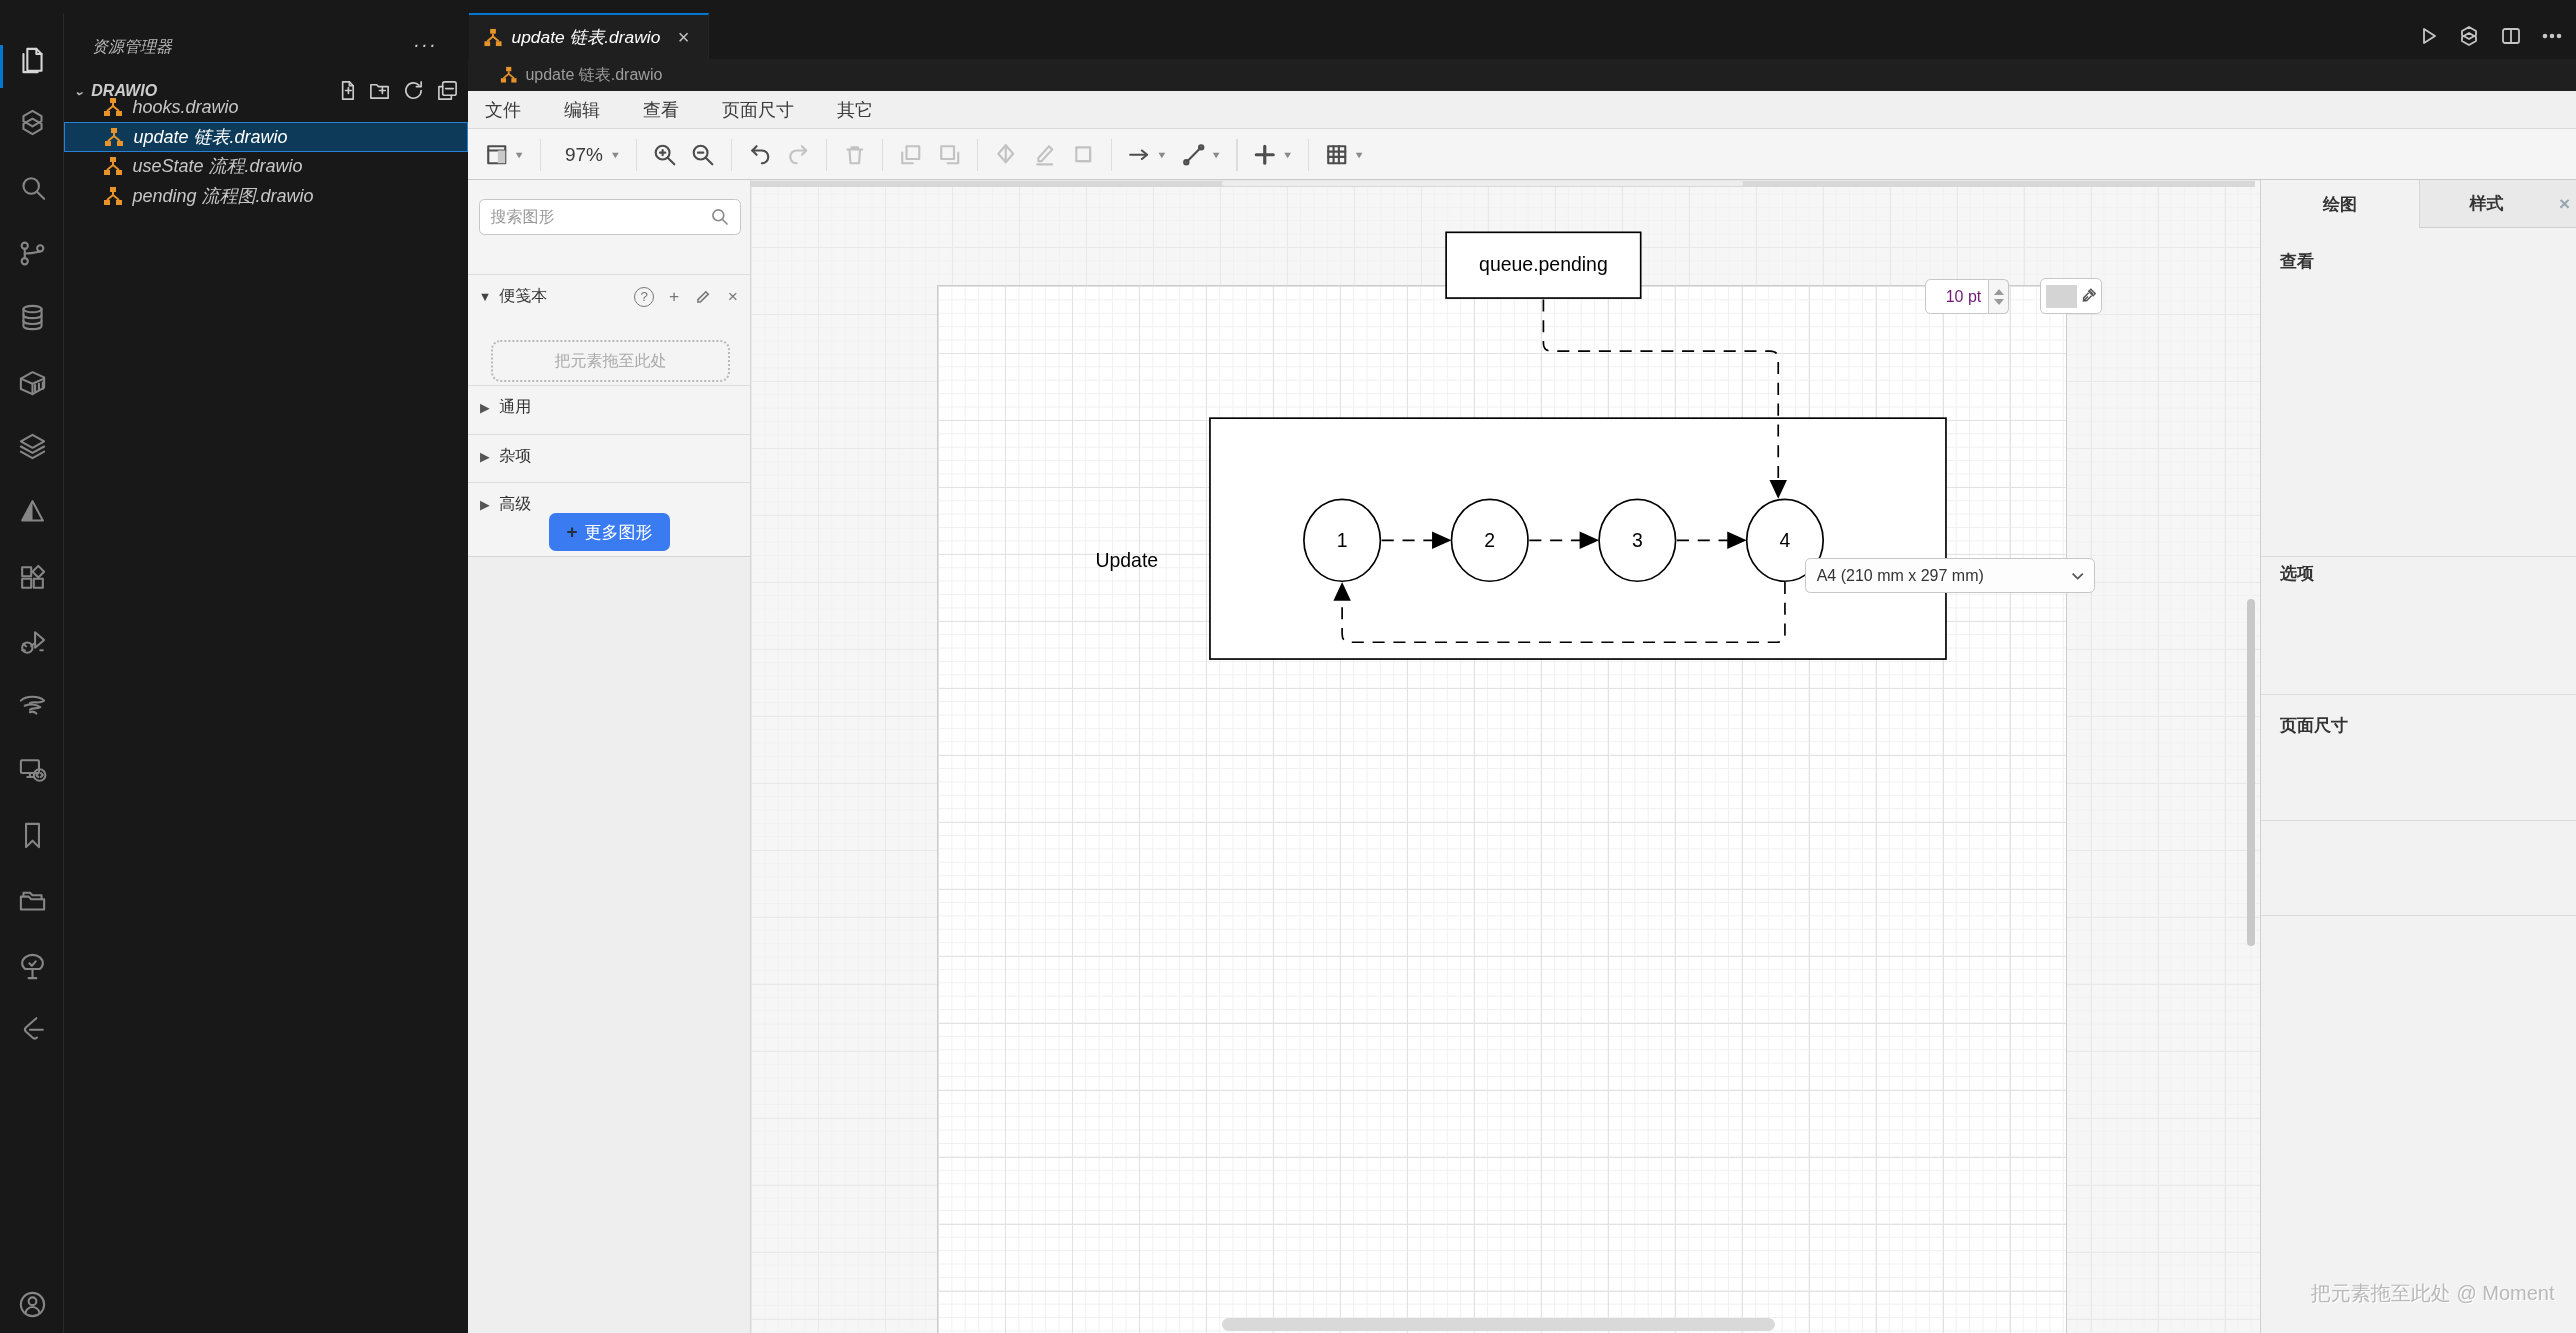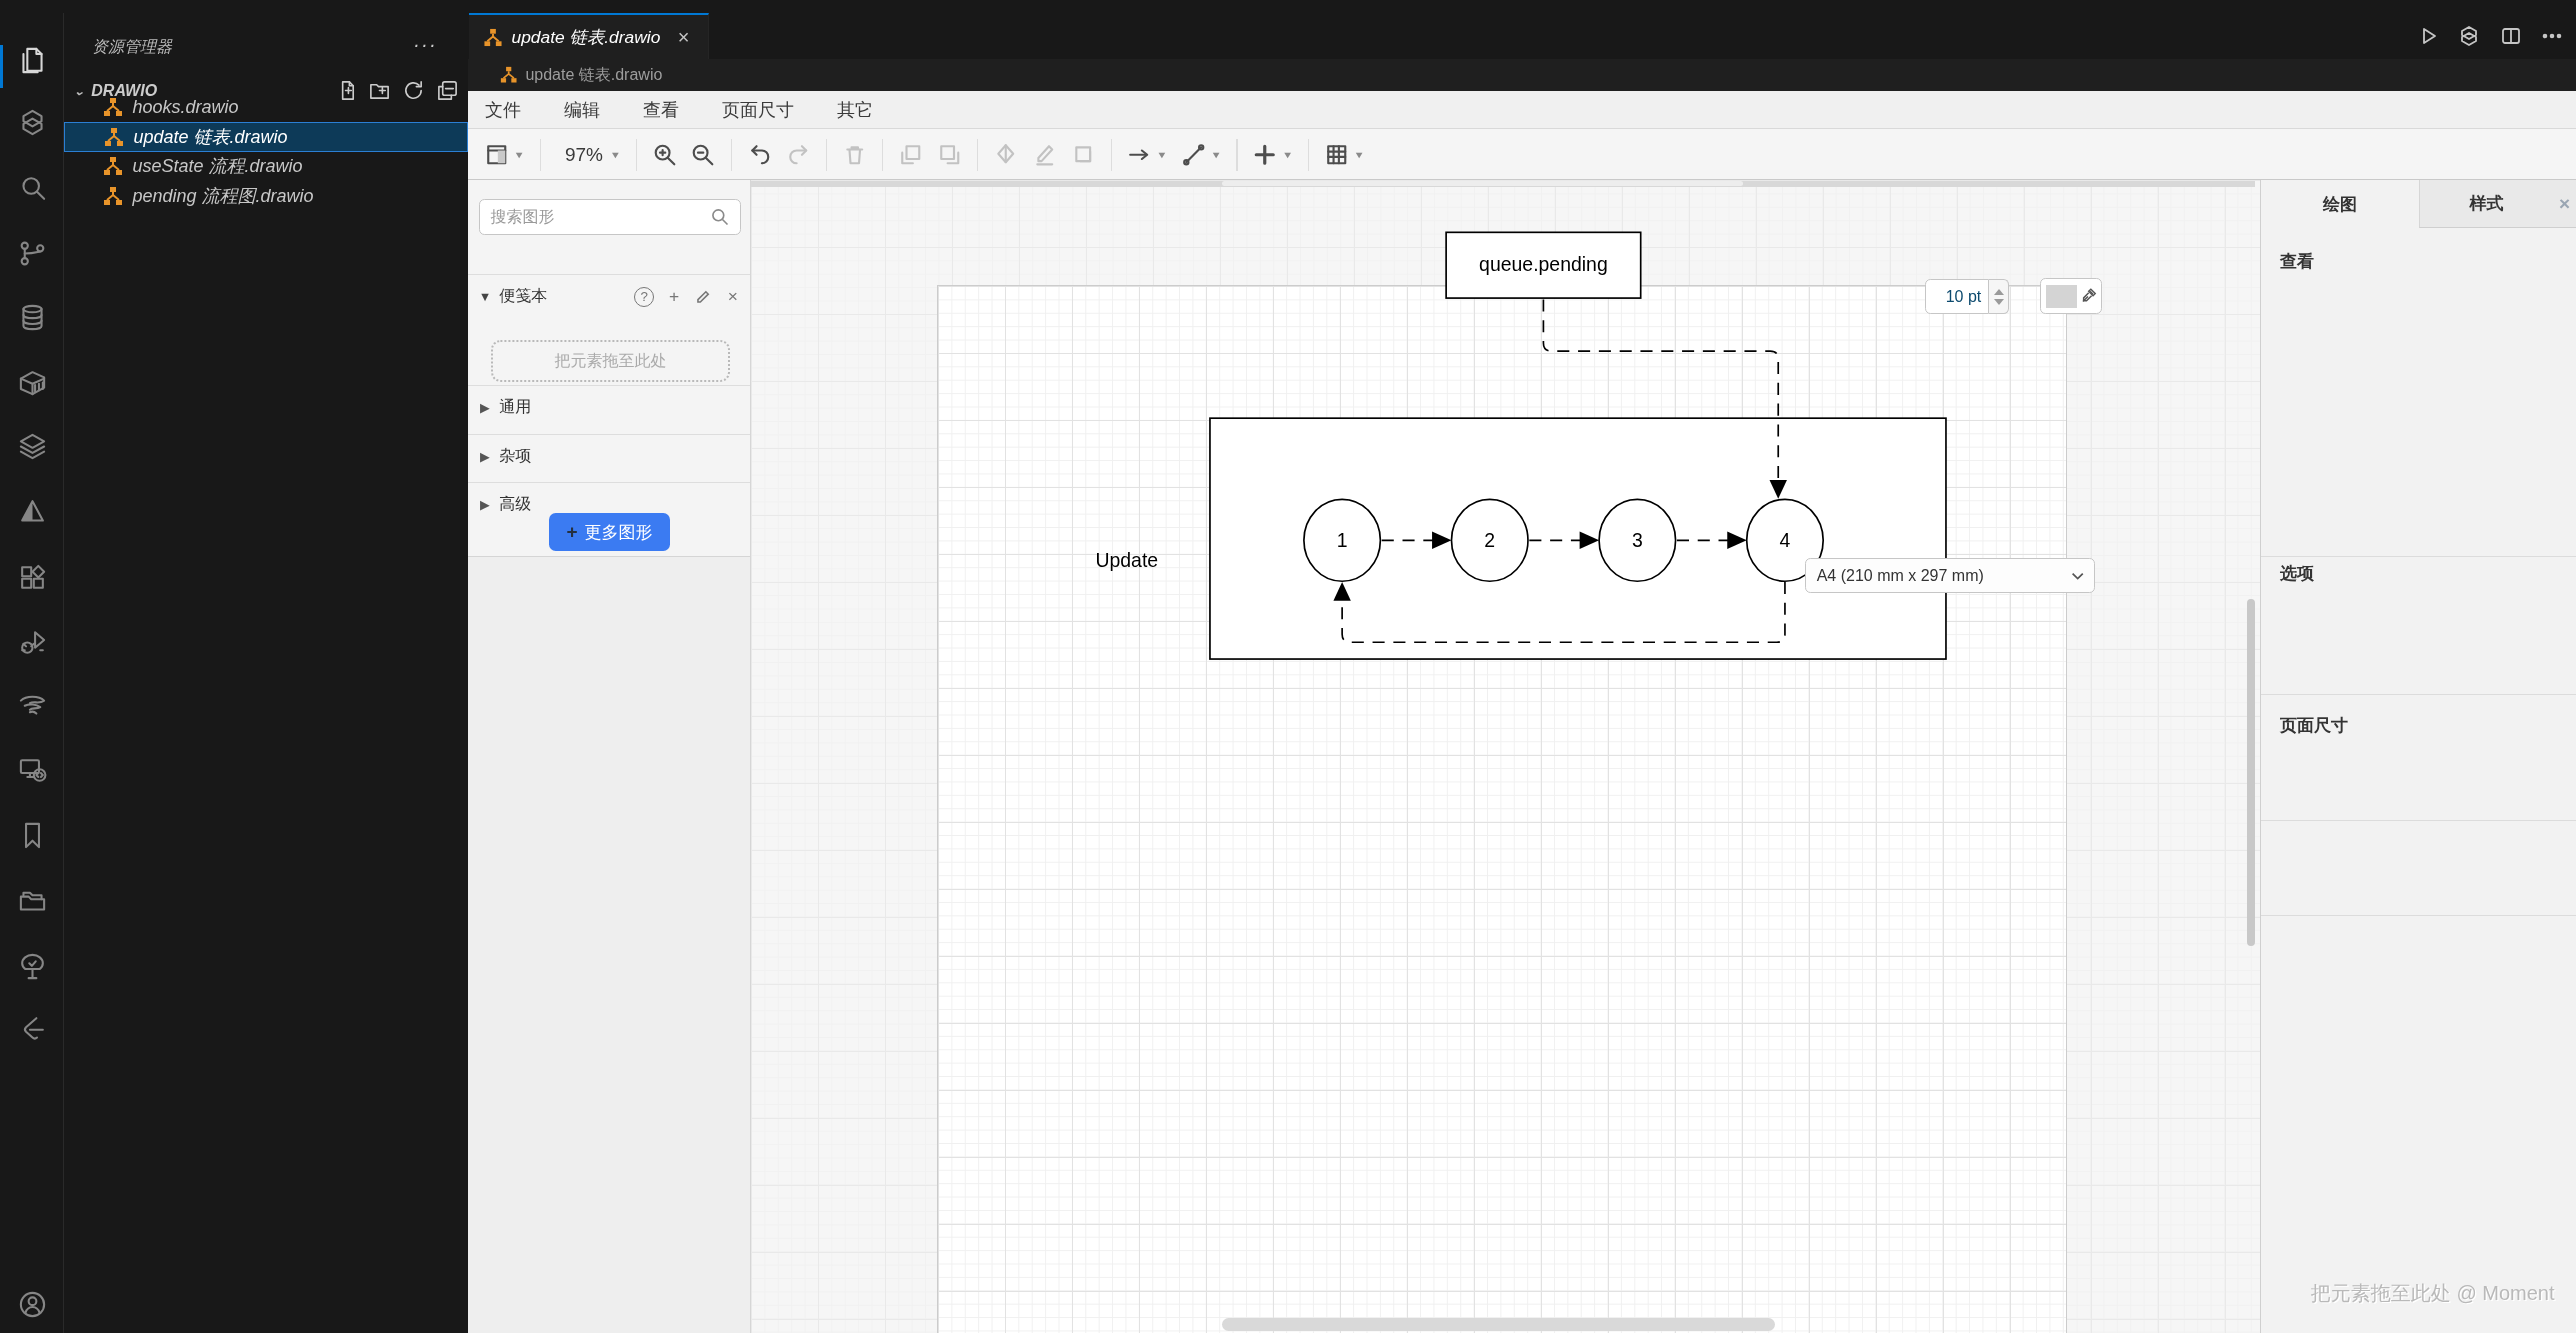--- a/index.html
+++ b/index.html
@@ -95,21 +95,21 @@
   #hscroll-bottom { position:absolute; left:471px; top:1138px; width:553px; height:13.4px; background:#d9d9d9; border-radius:6.7px; }
 
   
   #format { position:absolute; left:1792px; top:89px; width:317px; height:1154px; background:#f2f2f2; border-left:1.3px solid #cfcfcf; font-size:16px; color:#333; }
   #fmt-tabs { position:absolute; left:0; top:0; width:315px; height:48px; display:flex;font-weight:bold; }
   .fmt-tab { height:48px; display:flex; align-items:center; justify-content:center; font-size:17px; }
   #fmt-tab-draw { width:158px; background:#f2f2f2; }
   #fmt-tab-style { width:134px; background:#e9e9e9; border-left:1.3px solid #d6d6d6; border-bottom:1.3px solid #cfcfcf; }
   #fmt-tab-close { width:23px; background:#e9e9e9; border-bottom:1.3px solid #cfcfcf; color:#9aa6b3; font-size:19px; display:flex; align-items:center; justify-content:center; }
   .fmt-header { position:absolute; left:19px; font-weight:700; font-size:17px; }
-  #grid-input { position:absolute; left:1925px; top:279px; width:64px; height:35px; background:#fff; border:1.3px solid #c6c6c6; border-radius:5.4px 0 0 5.4px; font-size:16px; color:#0c4a6e; display:flex; align-items:center; justify-content:flex-end; padding-right:6.7px; }
+  #grid-input { position:absolute; left:1925px; top:279px; width:64px; height:35px; background:#fff; border:1.3px solid #c6c6c6; border-radius:5.4px 0 0 5.4px; font-size:16px; color:#701a75; display:flex; align-items:center; justify-content:flex-end; padding-right:6.7px; }
   #grid-spinner { position:absolute; left:1989px; top:279px; width:20px; height:35px; background:#f6f6f6; border:1.3px solid #c6c6c6; border-left:none; border-radius:0 5.4px 5.4px 0; display:flex; flex-direction:column; align-items:center; justify-content:center; gap:4px; }
   .spin-up { width:0; height:0; border-left:5.4px solid transparent; border-right:5.4px solid transparent; border-bottom:6px solid #9a9a9a; }
   .spin-down { width:0; height:0; border-left:5.4px solid transparent; border-right:5.4px solid transparent; border-top:6px solid #9a9a9a; }
   #grid-color { position:absolute; left:2040px; top:278px; width:62px; height:36px; background:#fff; border:1.3px solid #c6c6c6; border-radius:5.4px; display:flex; align-items:center; }
   #grid-color .swatch { width:31px; height:23px; background:#d4d4d4; margin-left:5.4px; }
   #grid-color svg { width:17.4px; height:17.4px; stroke:#555; fill:none; stroke-width:2; margin-left:2.7px; }
   .fmt-divider { position:absolute; left:0; width:315px; height:1.3px; background:#dcdcdc; }
   #page-select { position:absolute; left:1805px; top:558px; width:290px; height:35px; background:#fdfdfd; border:1.3px solid #c6c6c6; border-radius:5.4px; display:flex; align-items:center; font-size:16px; color:#333; }
   #page-select .val { margin-left:10.7px; }
   #page-select svg { position:absolute; right:8px; width:17.4px; height:17.4px; stroke:#555; fill:none; stroke-width:2.4; }

